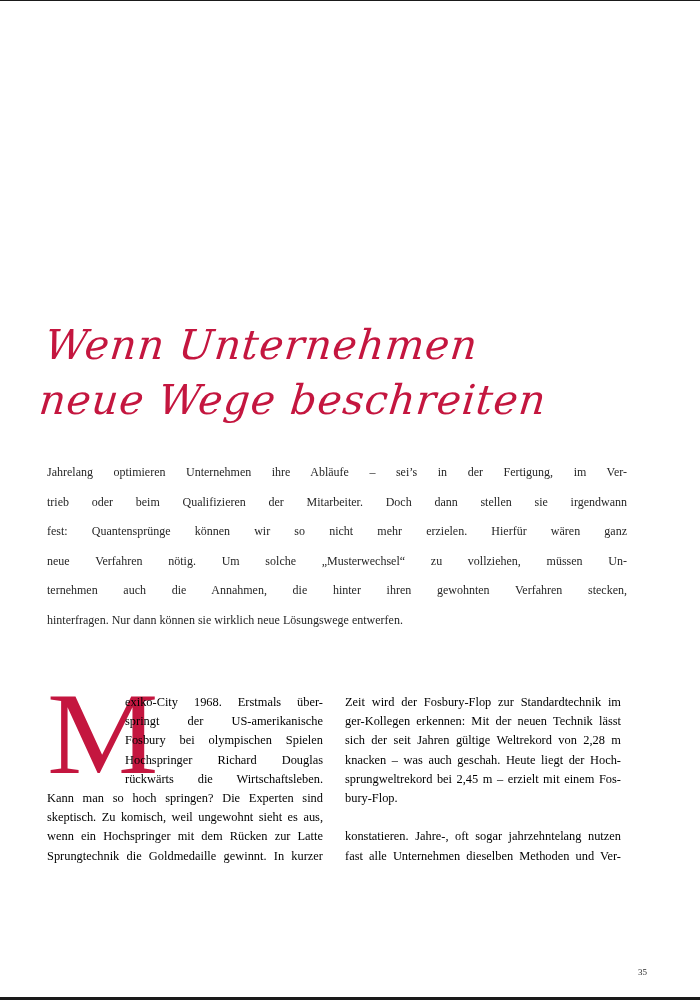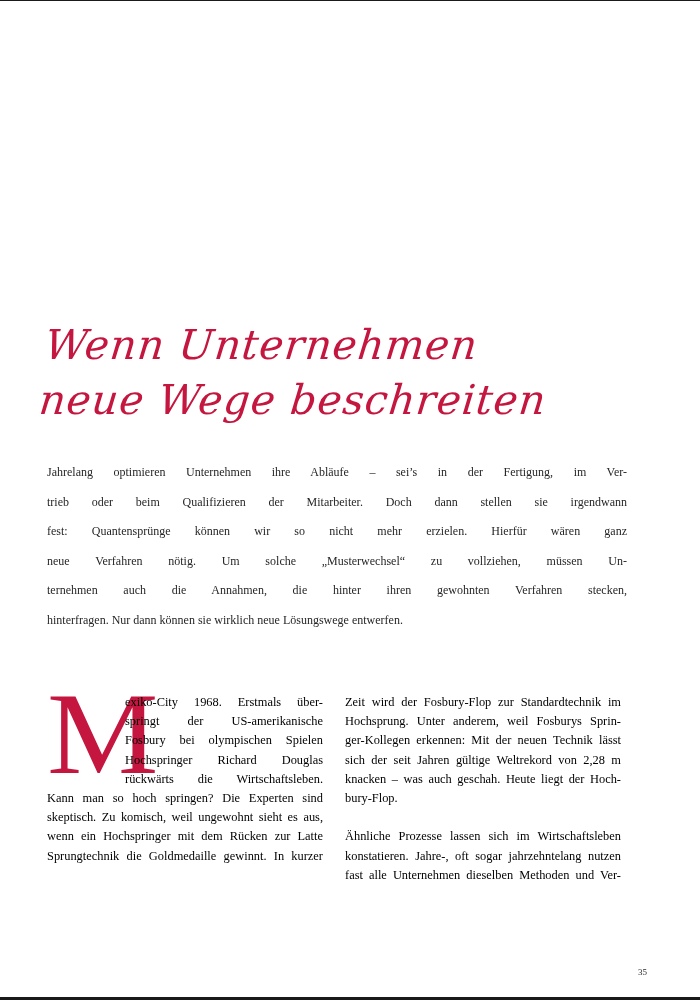--- a/index.html
+++ b/index.html
@@ -128,26 +128,25 @@
   <span class="line indent">Hochspringer Richard Douglas</span>
   <span class="line indent">rückwärts die Wirtschaftsleben.</span>
   <span class="line">Kann man so hoch springen? Die Experten sind</span>
   <span class="line">skeptisch. Zu komisch, weil ungewohnt sieht es aus,</span>
   <span class="line">wenn ein Hochspringer mit dem Rücken zur Latte</span>
   <span class="line">Sprungtechnik die Goldmedaille gewinnt. In kurzer</span>
 </div>
 
 <div class="col col-right">
   <span class="line">Zeit wird der Fosbury-Flop zur Standardtechnik im</span>
-  <span class="line">Hochsprung. Unter anderem, weil Fosburys Sprin-</span>
   <span class="line">ger-Kollegen erkennen: Mit der neuen Technik lässt</span>
   <span class="line">sich der seit Jahren gültige Weltrekord von 2,28 m</span>
   <span class="line">knacken – was auch geschah. Heute liegt der Hoch-</span>
+  <span class="line">sprungweltrekord bei 2,45 m – erzielt mit einem Fos-</span>
   <span class="line last">bury-Flop.</span>
   <span class="gap"></span>
-  <span class="line">Ähnliche Prozesse lassen sich im Wirtschaftsleben</span>
   <span class="line">konstatieren. Jahre-, oft sogar jahrzehntelang nutzen</span>
   <span class="line">fast alle Unternehmen dieselben Methoden und Ver-</span>
 </div>
 
 <div class="page-number">35</div>
 
 <div class="page-border-bottom"></div>
 
 </body></html>

